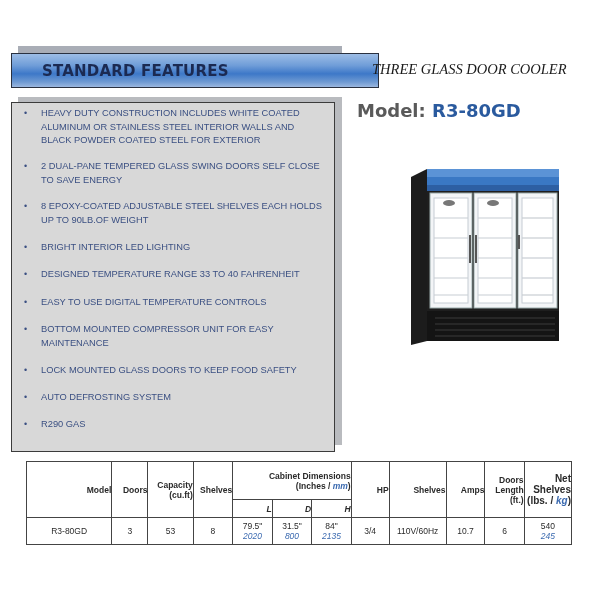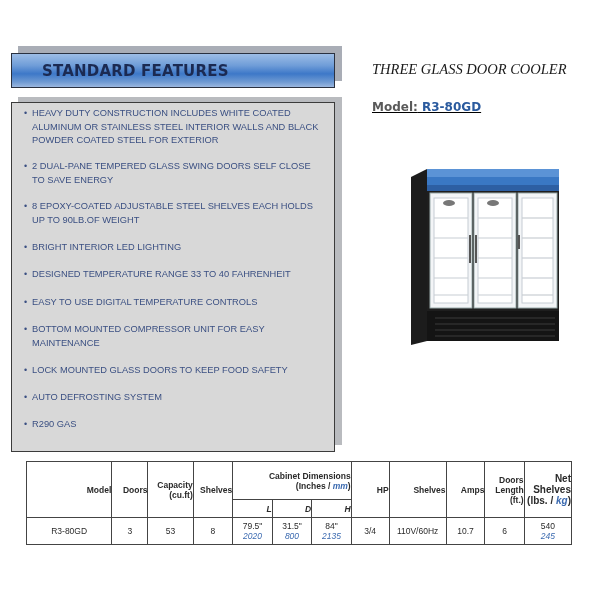--- a/index.html
+++ b/index.html
@@ -1,33 +1,33 @@
 <!DOCTYPE html>
 <html><head>
 <meta charset="utf-8">
 <style>
   html, body { margin:0; padding:0; background:#ffffff; }
   body { width:600px; height:600px; position:relative; overflow:hidden; font-family:"Liberation Sans", sans-serif; }
 
   .hdr-shadow { position:absolute; left:18px; top:46px; width:324px; height:35px; background:#a9adb6; }
-  .hdr { position:absolute; left:11px; top:53px; width:324px; height:35px; box-sizing:border-box;
+  .hdr { position:absolute; left:11px; top:53px; width:368px; height:35px; box-sizing:border-box;
          border:1px solid #2a3140;
          background:linear-gradient(to bottom,#9dbde6 0%,#6f9dd8 35%,#3d78c8 60%,#6f9ad2 85%,#9bb7df 100%);text-decoration:underline; }
   .hdr-title { position:absolute; left:30px; top:8px; font-size:15px; font-weight:bold; color:#1b2a52; letter-spacing:0.2px; font-family:"DejaVu Sans", sans-serif; }
 
   .feat-shadow { position:absolute; left:18px; top:97px; width:324px; height:348px; background:#b9bbbf; }
   .feat { position:absolute; left:11px; top:102px; width:324px; height:350px; box-sizing:border-box;
           border:1.5px solid #3b3b3b; background:#d8d8d8; }
   .feat ul { list-style:none; margin:0; padding:0; position:absolute; left:0; top:0; width:100%; }
   .feat li { position:absolute; left:0; width:310px; font-size:9.3px; line-height:13.5px; color:#3a4f82; font-family:"Liberation Sans", sans-serif; }
   .feat li .bul { position:absolute; left:12px; top:0; font-size:9px; color:#3a4f82; }
-  .feat li .txt { display:block; padding-left:20px; }
+  .feat li .txt { display:block; padding-left:29px; }
 
   .subtitle { position:absolute; left:372px; top:61px; font-family:"Liberation Serif", serif; font-style:italic; font-size:14.5px; color:#1a1a1a; }
-  .model-line { position:absolute; left:372px; top:100px; font-size:12px; font-weight:bold; font-family:"DejaVu Sans", sans-serif;text-decoration:underline; }
+  .model-line { position:absolute; left:357px; top:100px; font-size:18px; font-weight:bold; font-family:"DejaVu Sans", sans-serif; }
   .model-label { color:#5a5a5a; }
   .model-val { color:#2a5a9e; }
 
   .product { position:absolute; left:405px; top:165px; width:160px; height:190px; }
 
   table.spec { position:absolute; left:26px; top:461px; width:546px; border-collapse:collapse; font-size:8.5px; color:#2a2a2a; }
   table.spec td, table.spec th { border:1px solid #444; text-align:center; vertical-align:middle; padding:0; font-weight:normal; }
   table.spec th { font-weight:bold;text-align:right; }
   .it { font-style:italic; }
   .blue { color:#3b6ab0; font-style:italic; }

